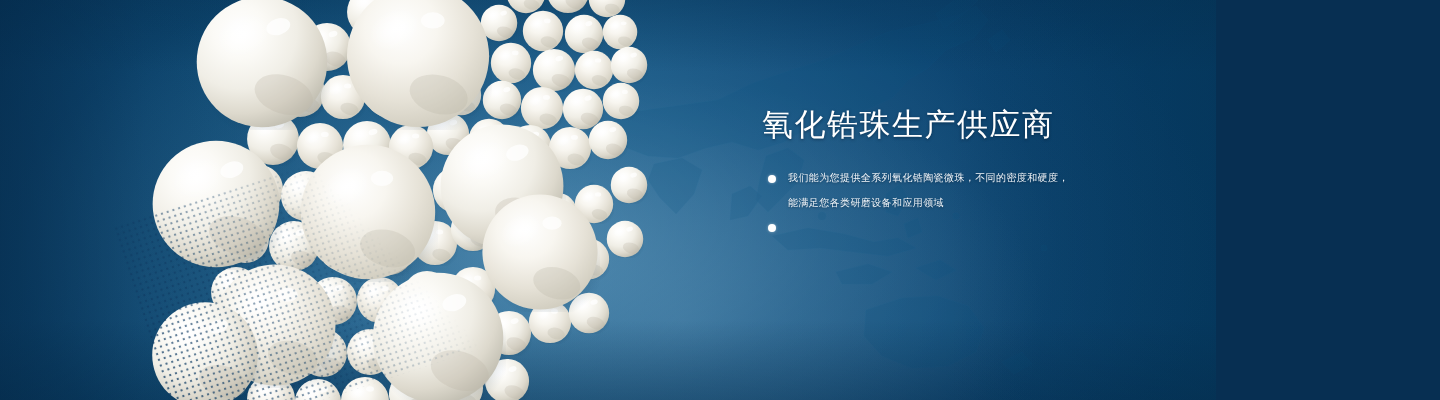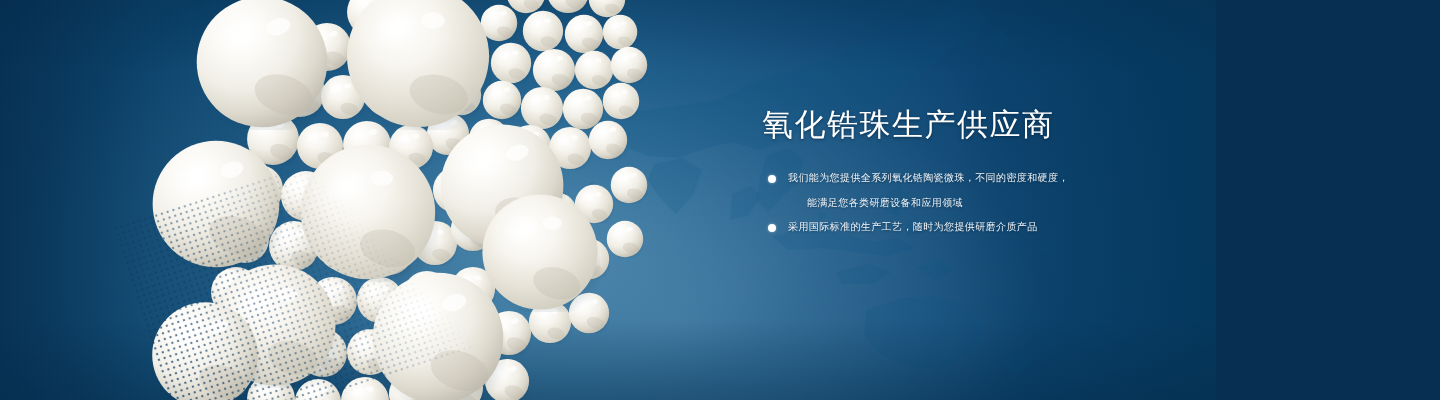--- a/index.html
+++ b/index.html
@@ -109,21 +109,21 @@
     text-shadow:0 1px 2px rgba(0,25,50,0.5);
   }
   .bullet .dot {
     position:absolute;
     left:6px; top:9px;
     width:8px; height:8px;
     border-radius:50%;
     background:#ffffff;
     box-shadow:0 0 3px rgba(255,255,255,0.45);
   }
-  .bullet .line2 { display:block;margin-left:19px; }
+  .bullet .line2 { display:block; }
 </style>
 </head>
 <body>
 
 <div id="banner">
 
   <div class="bg-base"></div>
   <div class="bg-glow"></div>
 
   <div class="worldmap">
@@ -312,19 +312,18 @@
 
       <li class="bullet">
         <span class="dot"></span>
         <span>我们能为您提供全系列氧化锆陶瓷微珠，不同的密度和硬度，</span>
         <span class="line2">能满足您各类研磨设备和应用领域</span>
       </li>
 
 
       <li class="bullet">
         <span class="dot"></span>
-        <span>采用国际标准的生产工艺，随时为您提供研磨介质产品</span>
       </li>
 
     </ul>
   </div>
 
 </div>
 
 </body></html>

